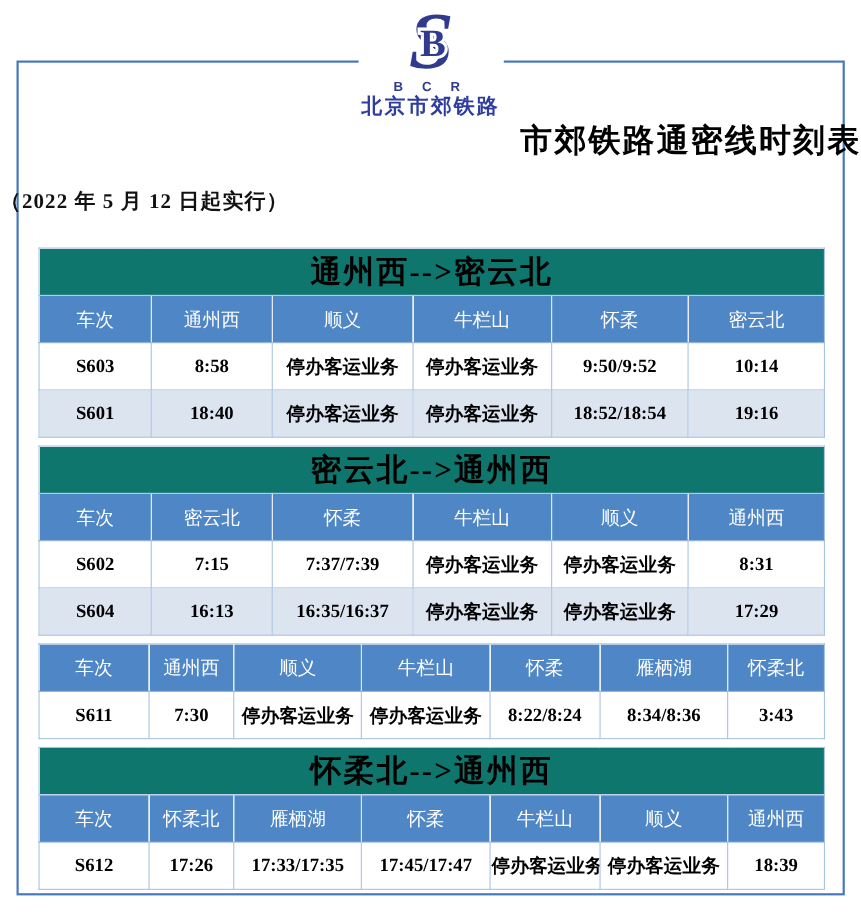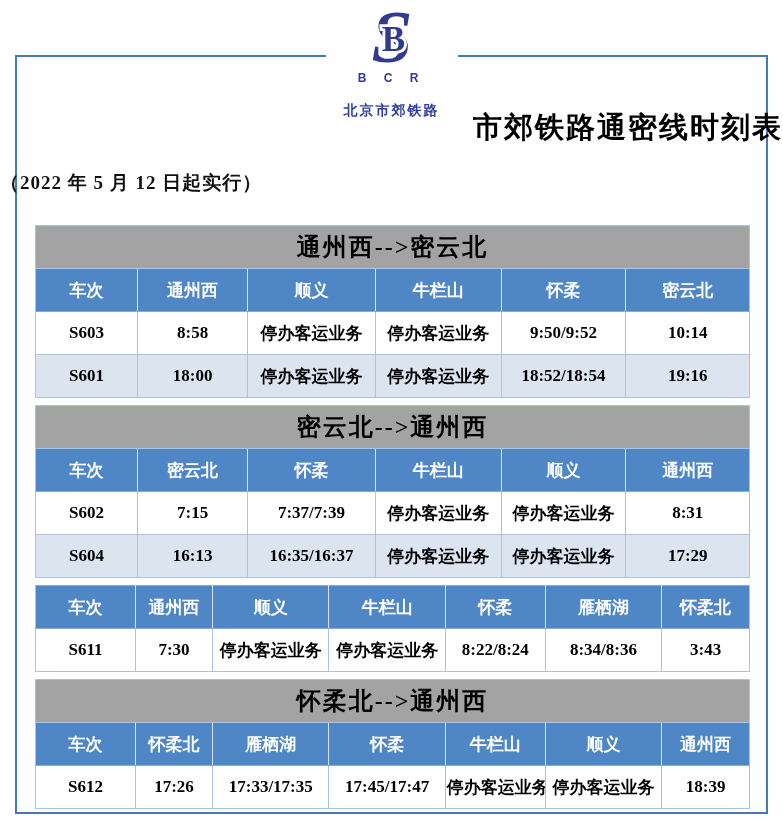--- a/index.html
+++ b/index.html
@@ -17,22 +17,22 @@
     text-align:center; z-index:3; line-height:1.1;
   }
   .logo-mark {
     display:inline-block; background:#ffffff; padding:0 26px;
   }
   .bcr-letters {
     color:#303A8F; font-weight:bold; font-size:12px; letter-spacing:7px;
     font-family:"Liberation Sans", sans-serif; margin-top:-2px;
   }
   .logo-cn {
-    color:#2F3E9E; font-weight:bold; font-size:14px; letter-spacing:2px;
-    margin-top:18px; font-family:"Liberation Sans", sans-serif;
+    color:#2F3E9E; font-weight:bold; font-size:19px; letter-spacing:2px;
+    margin-top:2px; font-family:"Liberation Sans", sans-serif;
   }
   
   .page-title {
     position:absolute; top:108px; left:0; width:100%; text-align:right;
     font-size:29px; font-weight:bold; color:#000;
     font-family:"Liberation Serif", serif; letter-spacing:2px; z-index:2;
   }
   .page-subtitle {
     position:absolute; top:170px; left:0; width:100%; text-align:left;
     font-size:19px; font-weight:bold; color:#111;
@@ -43,25 +43,25 @@
   table.tt {
     width:100%; border-collapse:collapse; table-layout:fixed;
     margin-top:7px; background:#fff;
   }
   table.tt:first-child { margin-top:0; }
   table.tt td {
     border:1px solid #A9C4E2; text-align:center; vertical-align:middle;
     overflow:hidden; white-space:nowrap;
   }
   tr.sec-title td {
-    height:40px; font-size:24px; font-weight:bold; color:#000;
-    font-family:"Liberation Serif", serif; letter-spacing:2px; background:#a3a3a3;
+    height:40px; font-size:28px; font-weight:bold; color:#000;
+    font-family:"Liberation Serif", serif; letter-spacing:2px; background:#0f766e;
   }
   tr.head td {
-    height:40px; background:#4E86C6; color:#ffffff; font-weight:bold;
+    height:40px; background:#4E86C6; color:#ffffff; font-weight:normal;
     font-size:17px; border-top:1px solid #86ABD6; border-bottom:1px solid #86ABD6;
     border-left:1px solid #D9E4F2; border-right:1px solid #D9E4F2;
   }
   tr.head td:first-child { border-left:1px solid #A9C4E2; }
   tr.head td:last-child { border-right:1px solid #A9C4E2; }
   tr.rows td {
     height:40px; font-size:17px; font-weight:bold; color:#000;
     font-family:"Liberation Serif", serif;
   }
   tr.rows.band td { background:#DCE4F0; }
@@ -124,21 +124,21 @@
     <tr class="rows">
       <td>S603</td>
       <td>8:58</td>
       <td class="suspended">停办客运业务</td>
       <td class="suspended">停办客运业务</td>
       <td>9:50/9:52</td>
       <td>10:14</td>
     </tr>
     <tr class="rows band">
       <td>S601</td>
-      <td>18:00</td>
+      <td>18:40</td>
       <td class="suspended">停办客运业务</td>
       <td class="suspended">停办客运业务</td>
       <td>18:52/18:54</td>
       <td>19:16</td>
     </tr>
   </tbody>
     </table>
 
   <table class="tt">
     <colgroup>

